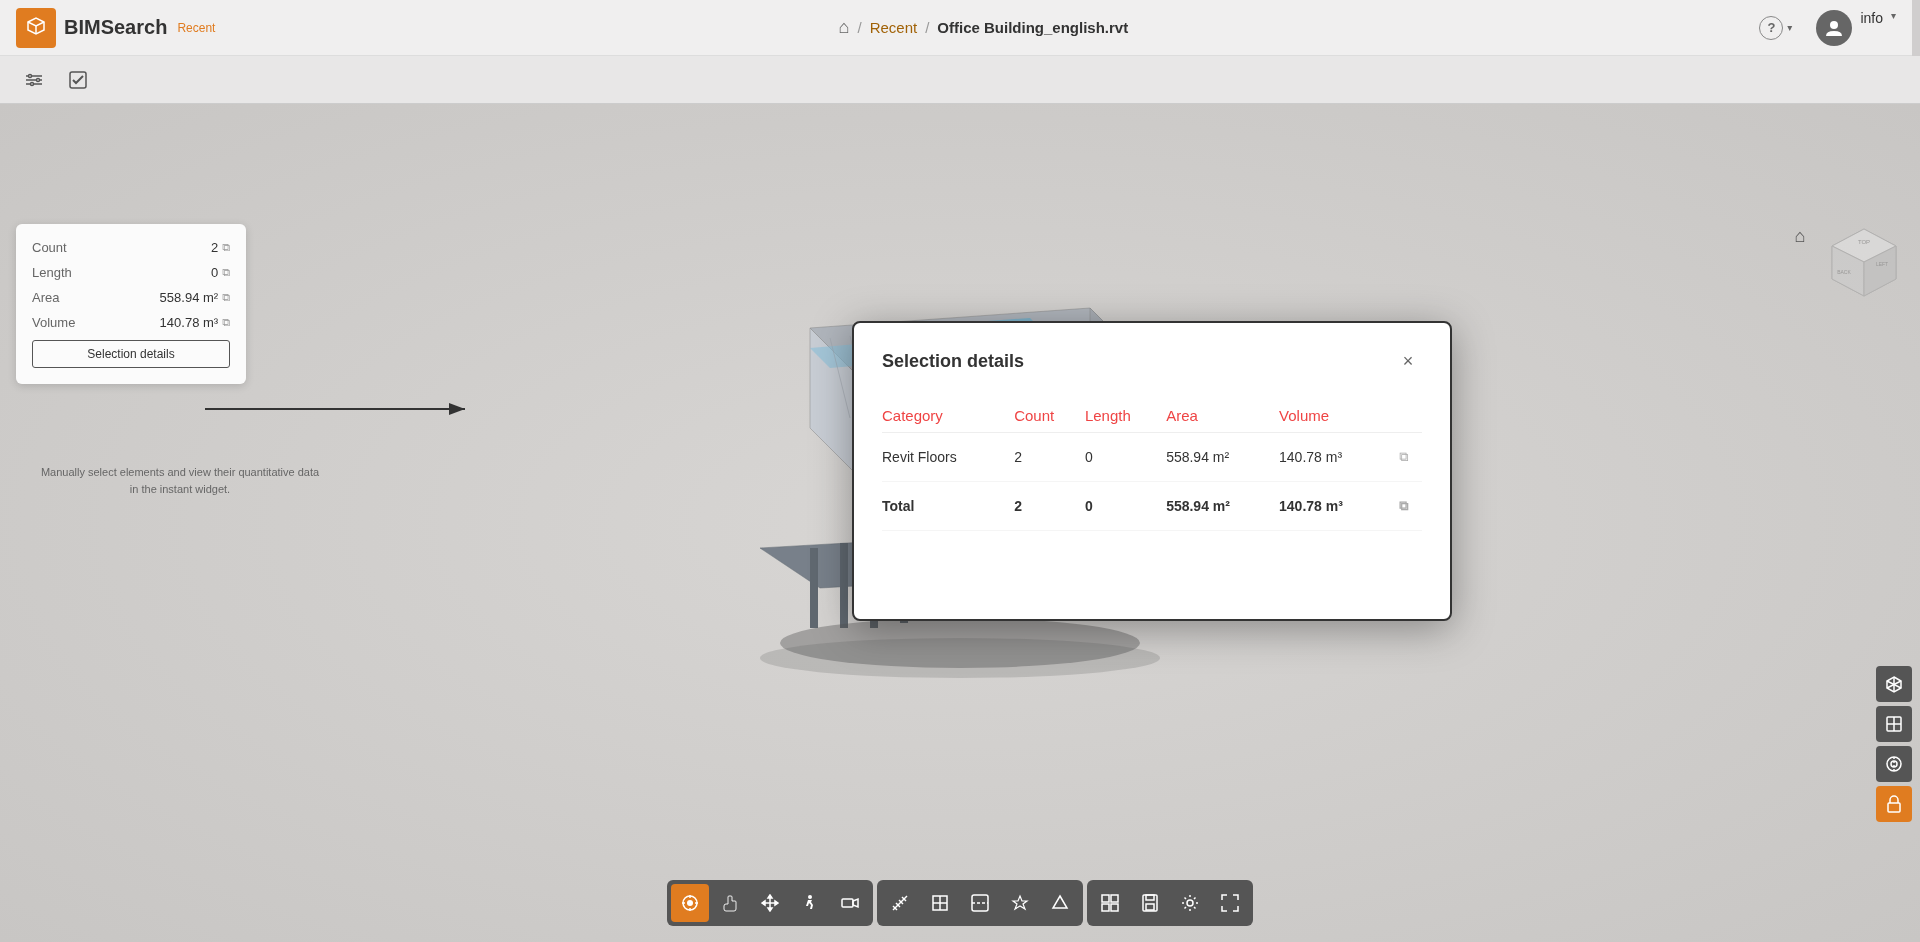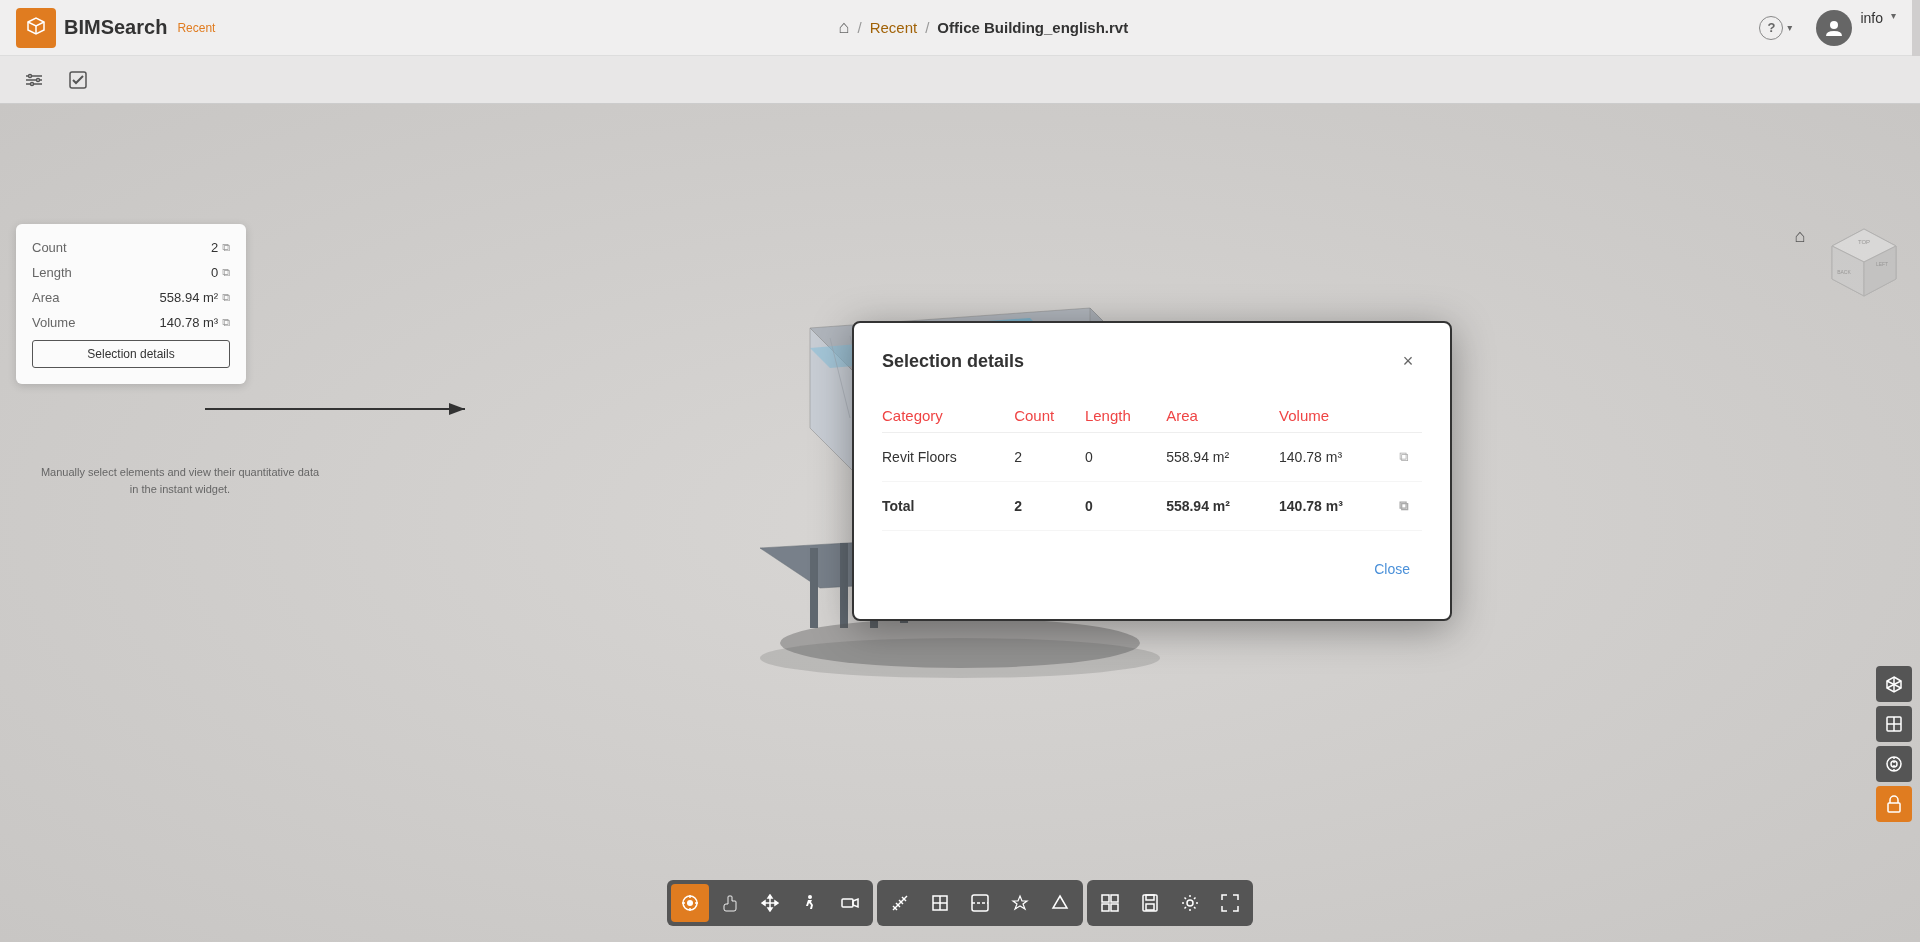--- a/index.html
+++ b/index.html
@@ -523,18 +523,15 @@
             <td>0</td>
             <td>558.94 m²</td>
             <td>140.78 m³</td>
             <td class="copy-cell">
               <div class="copy-btn-cell">⧉</div>
             </td>
           </tr>
         </tbody>
       </table>
 
-      <div class="modal-footer">
-        <button class="close-btn">Close</button>
-      </div>
     </div>
   </div>
 </div>
 
 </body></html>

